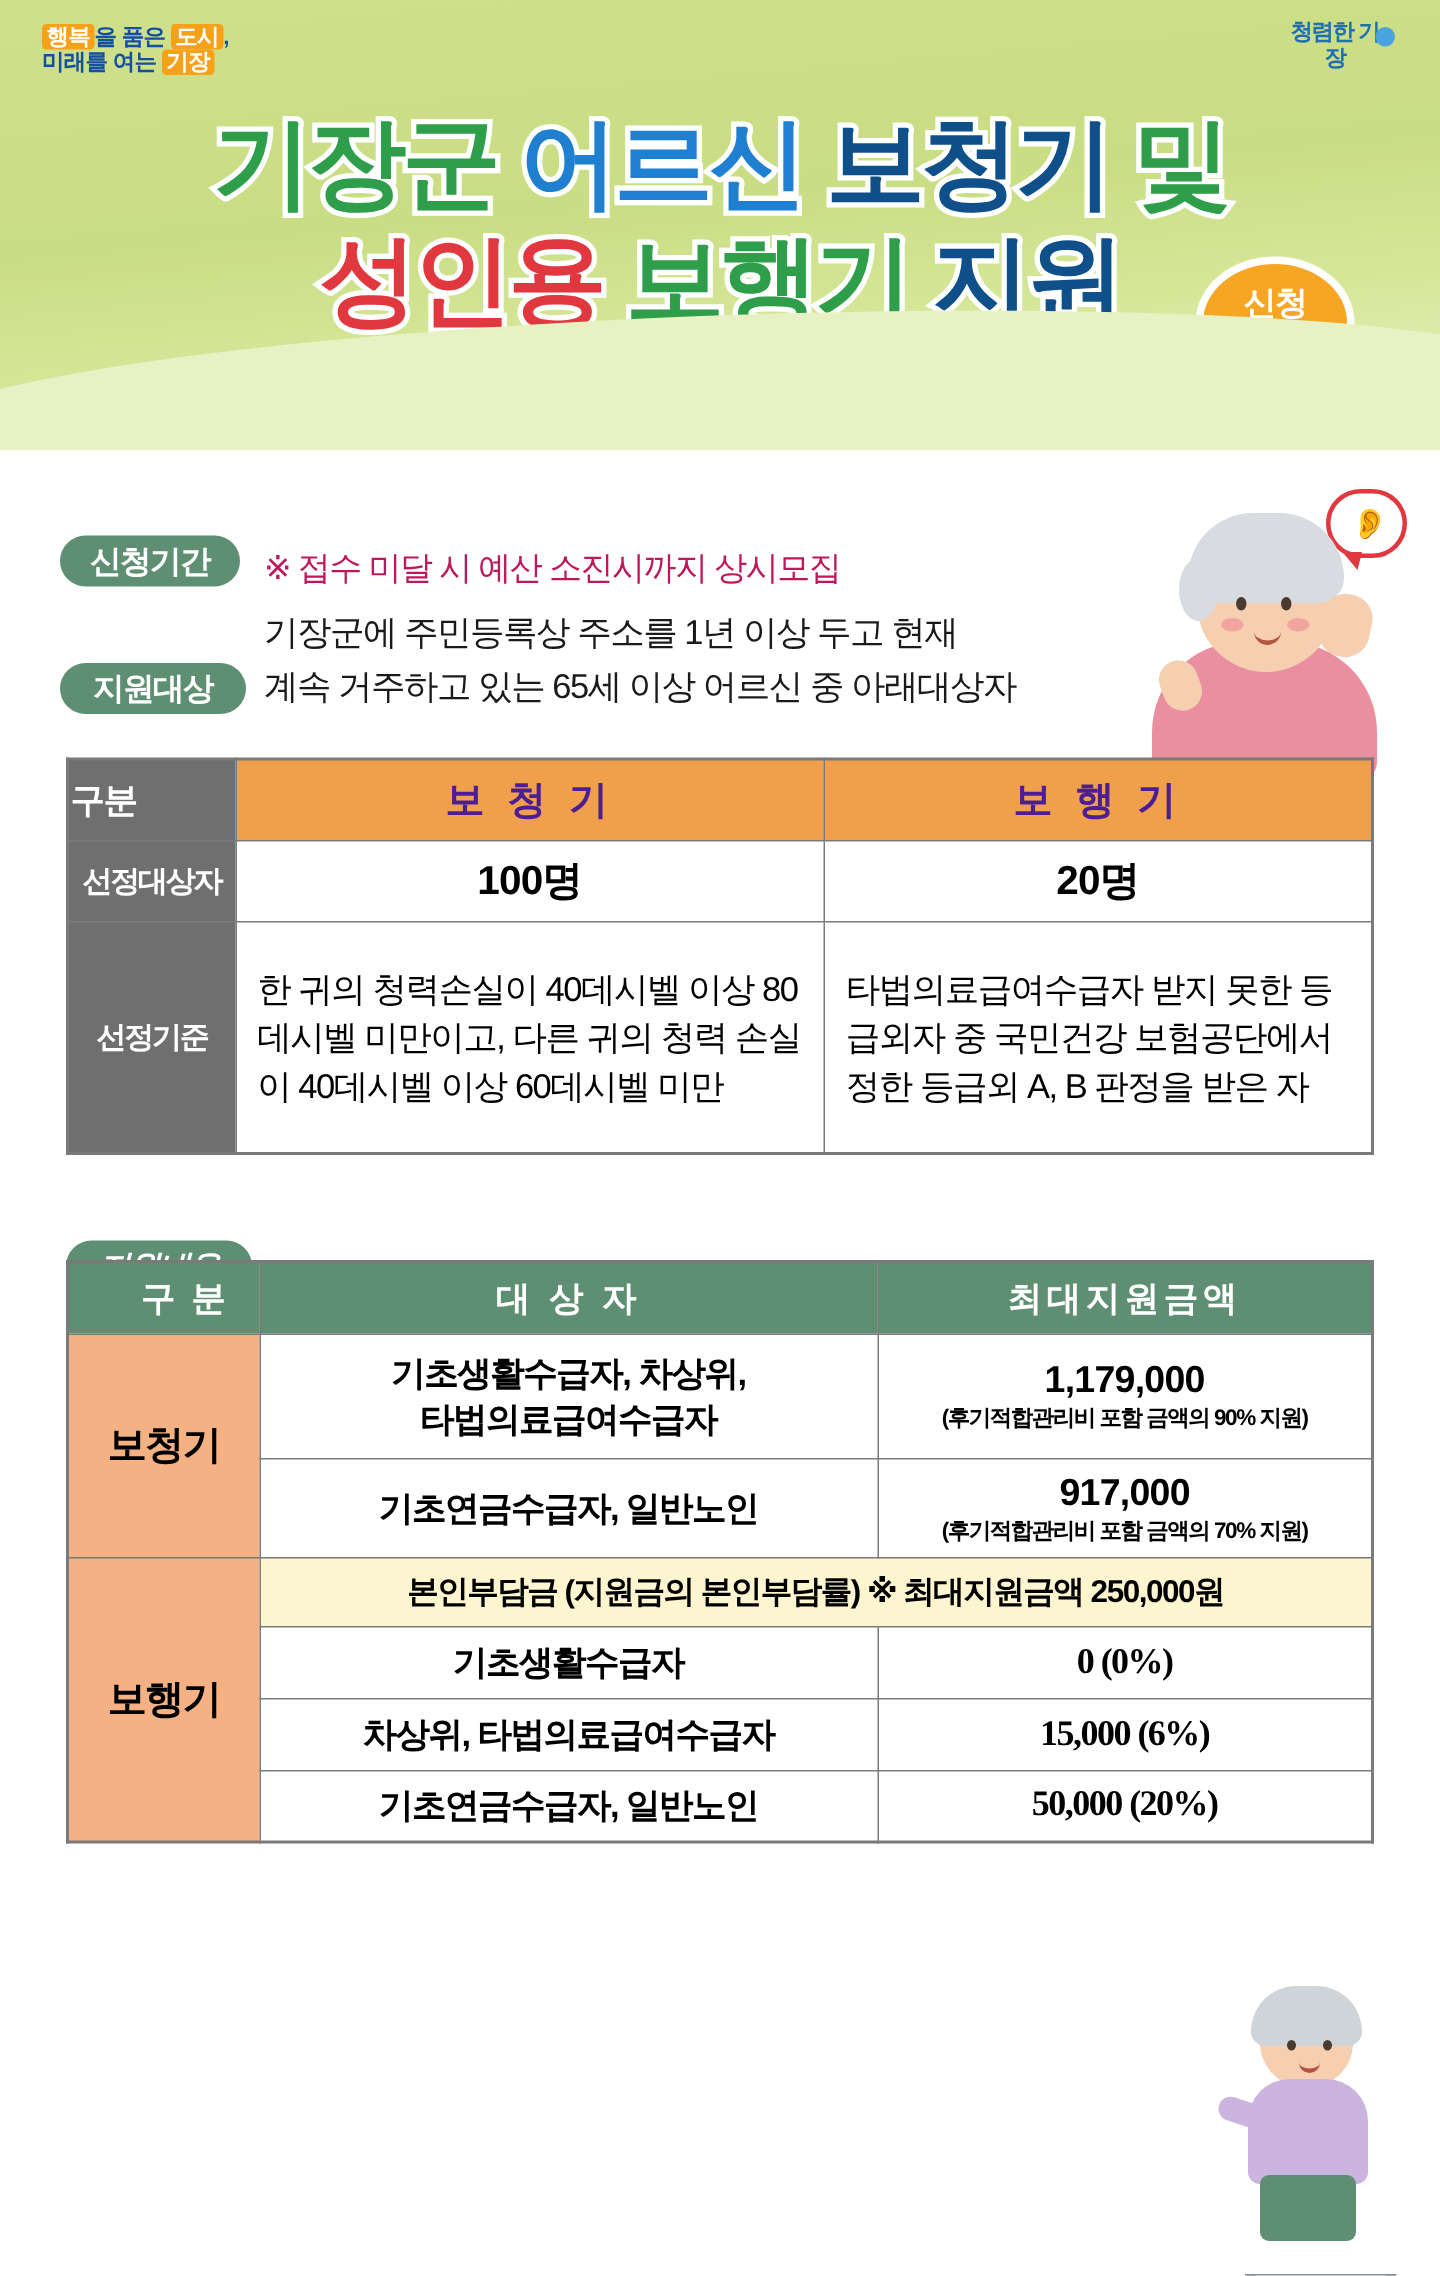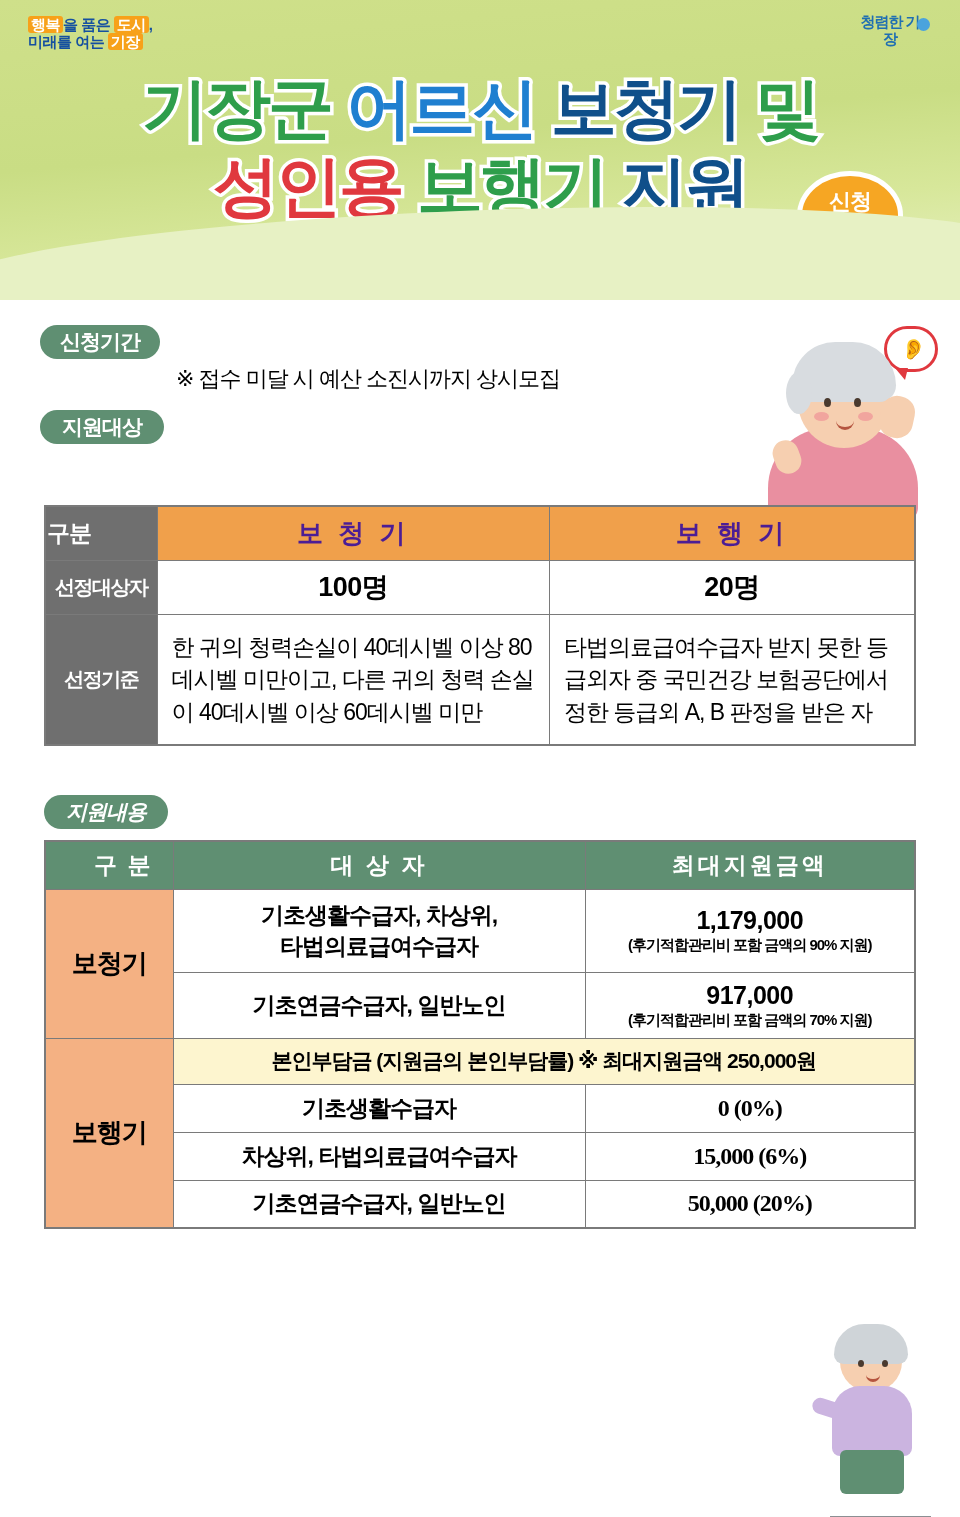--- a/index.html
+++ b/index.html
@@ -71,32 +71,32 @@
     display:flex; align-items:center; justify-content:center; text-align:center;
     letter-spacing:-1px;
   }
 
   
   .body{ position:absolute; left:0; top:300px; width:960px; height:1217px; background:#fff; }
 
   .pill{
     display:inline-flex; align-items:center; justify-content:center;
     background:#5f8f72; color:#ffffff; font-weight:700;
-    border-radius:18px; letter-spacing:-1px;
+    border-radius:18px; letter-spacing:-1px;margin-top:32px;
   }
 
   .lbl-apply-period{ left:40px; top:25px; width:120px; height:34px; font-size:21px; }
   .txt-apply-period{
     position:absolute; left:176px; top:18px; font-size:35px; font-weight:800; letter-spacing:-1.5px;
     color:#1f7fd0; white-space:nowrap;
   }
   .txt-apply-period .red{ color:#e0383e; }
   .txt-apply-period .dk{ color:#18518c; }
   .note-apply{
-    position:absolute; left:176px; top:64px; font-size:22px; color:#000000; letter-spacing:-1px;
+    position:absolute; left:176px; top:64px; font-size:22px; color:#be185d; letter-spacing:-1px;
   }
 
   .lbl-target{ left:40px; top:110px; width:124px; height:34px; font-size:21px; }
   .txt-target{
     position:absolute; left:176px; top:104px; font-size:23px; color:#1a1a1a; line-height:1.55;
     letter-spacing:-1px;
   }
 
   
   .illus-hearing{ position:absolute; right:20px; top:20px; width:190px; height:190px; }
@@ -120,21 +120,21 @@
   table{ border-collapse:collapse; }
   .tbl1{
     position:absolute; left:44px; top:205px; width:872px;
     border:2px solid #7a7a7a;
   }
   .tbl1 td, .tbl1 th{ border:1.5px solid #7a7a7a; }
   .t1-head-gray{ background:#6f6f6f; color:#fff; font-size:23px; font-weight:700; text-align:left; height:54px; width:112px; letter-spacing:-1px;}
   .t1-head-orange{ background:#f0a04b; color:#4c1d95; font-size:26px; font-weight:800; text-align:center; letter-spacing:4px;}
   .t1-side{ background:#6f6f6f; color:#fff; font-size:20px; font-weight:700; text-align:center; letter-spacing:-1.5px;}
   .t1-num{ text-align:center; font-size:27px; font-weight:800; height:54px; letter-spacing:-0.5px;}
-  .t1-crit{ font-size:23px; line-height:1.42; padding:16px 14px; letter-spacing:-1px; vertical-align:top;}
+  .t1-crit{ font-size:23px; line-height:1.42; padding:28px 14px; letter-spacing:-1px; vertical-align:top;}
 
   
   .lbl-support{ left:44px; top:495px; width:124px; height:34px; font-size:21px;font-style:italic; }
 
   
   .tbl2{
     position:absolute; left:44px; top:540px; width:872px;
     border:2px solid #7a7a7a;
   }
   .tbl2 td, .tbl2 th{ border:1.5px solid #7a7a7a; }
@@ -206,20 +206,24 @@
       </div>
     </div>
   </div>
 
   <div class="body">
 
     <div class="pill pill-abs lbl-apply-period">신청기간</div>
     <div class="note-apply">※ 접수 미달 시 예산 소진시까지 상시모집</div>
 
     <div class="pill pill-abs lbl-target">지원대상</div>
+    <div class="txt-target">
+      <div>기장군에 주민등록상 주소를 1년 이상 두고 현재</div>
+      <div>계속 거주하고 있는 65세 이상 어르신 중 아래대상자</div>
+    </div>
 
     <div class="illus-hearing">
       <div class="eh-bubble">
           <span class="ear">👂</span>
         </div>
       <div class="eh-body"></div>
       <div class="eh-thumb"></div>
       <div class="eh-head"></div>
       <div class="eh-hair"></div>
       <div class="eh-hair2"></div>

